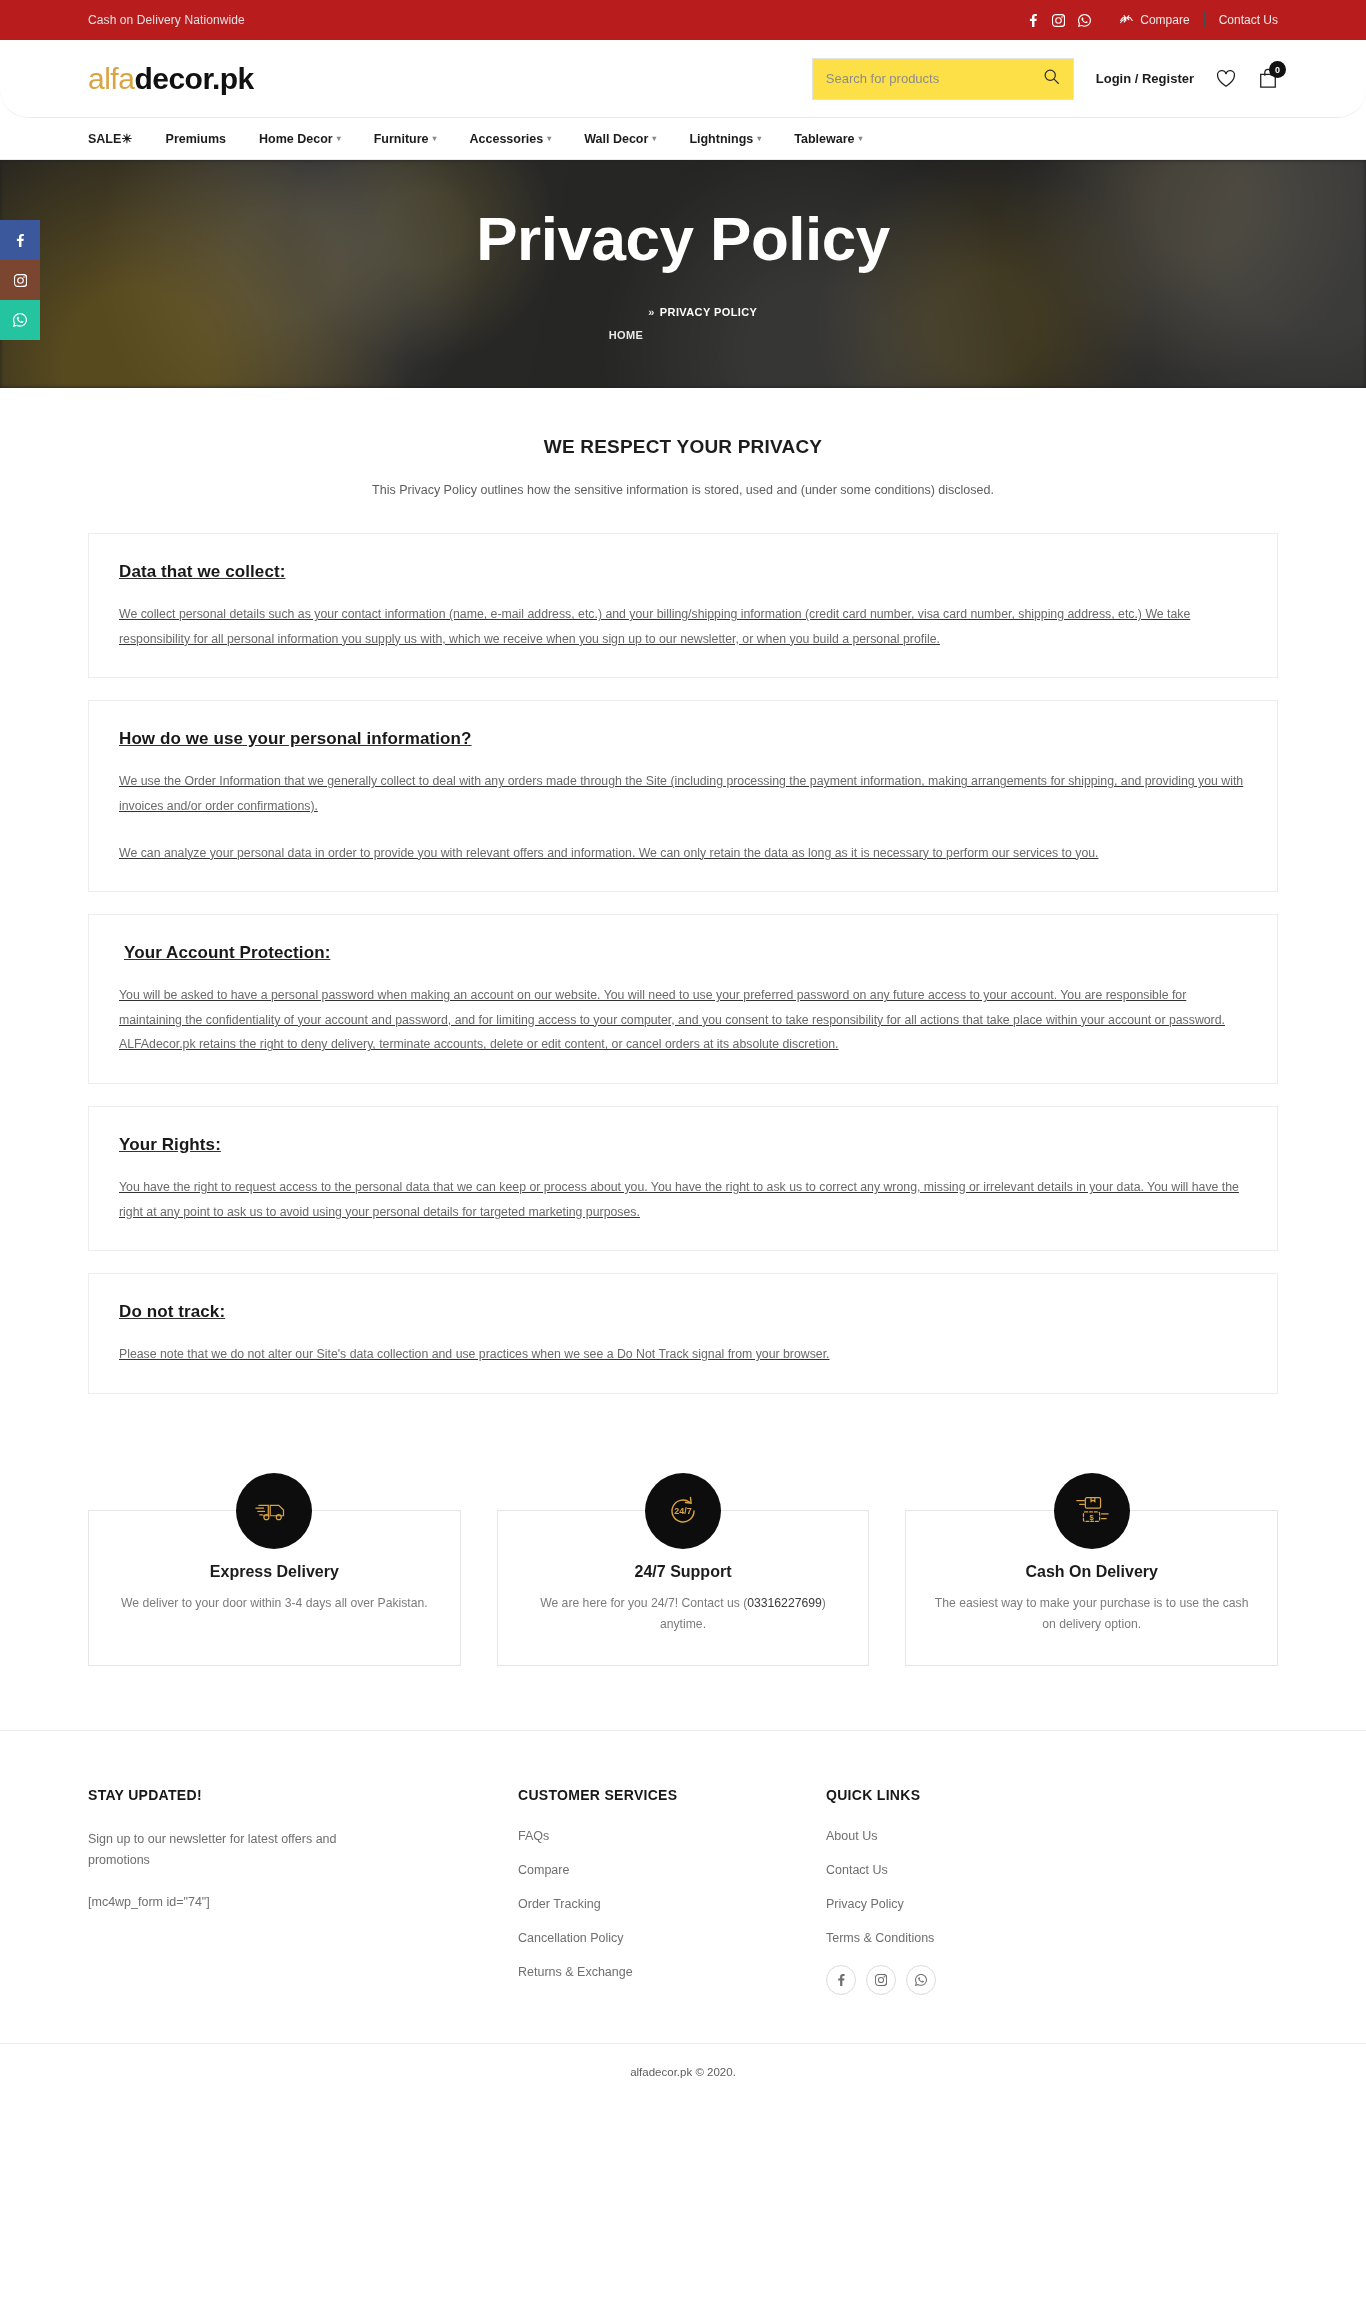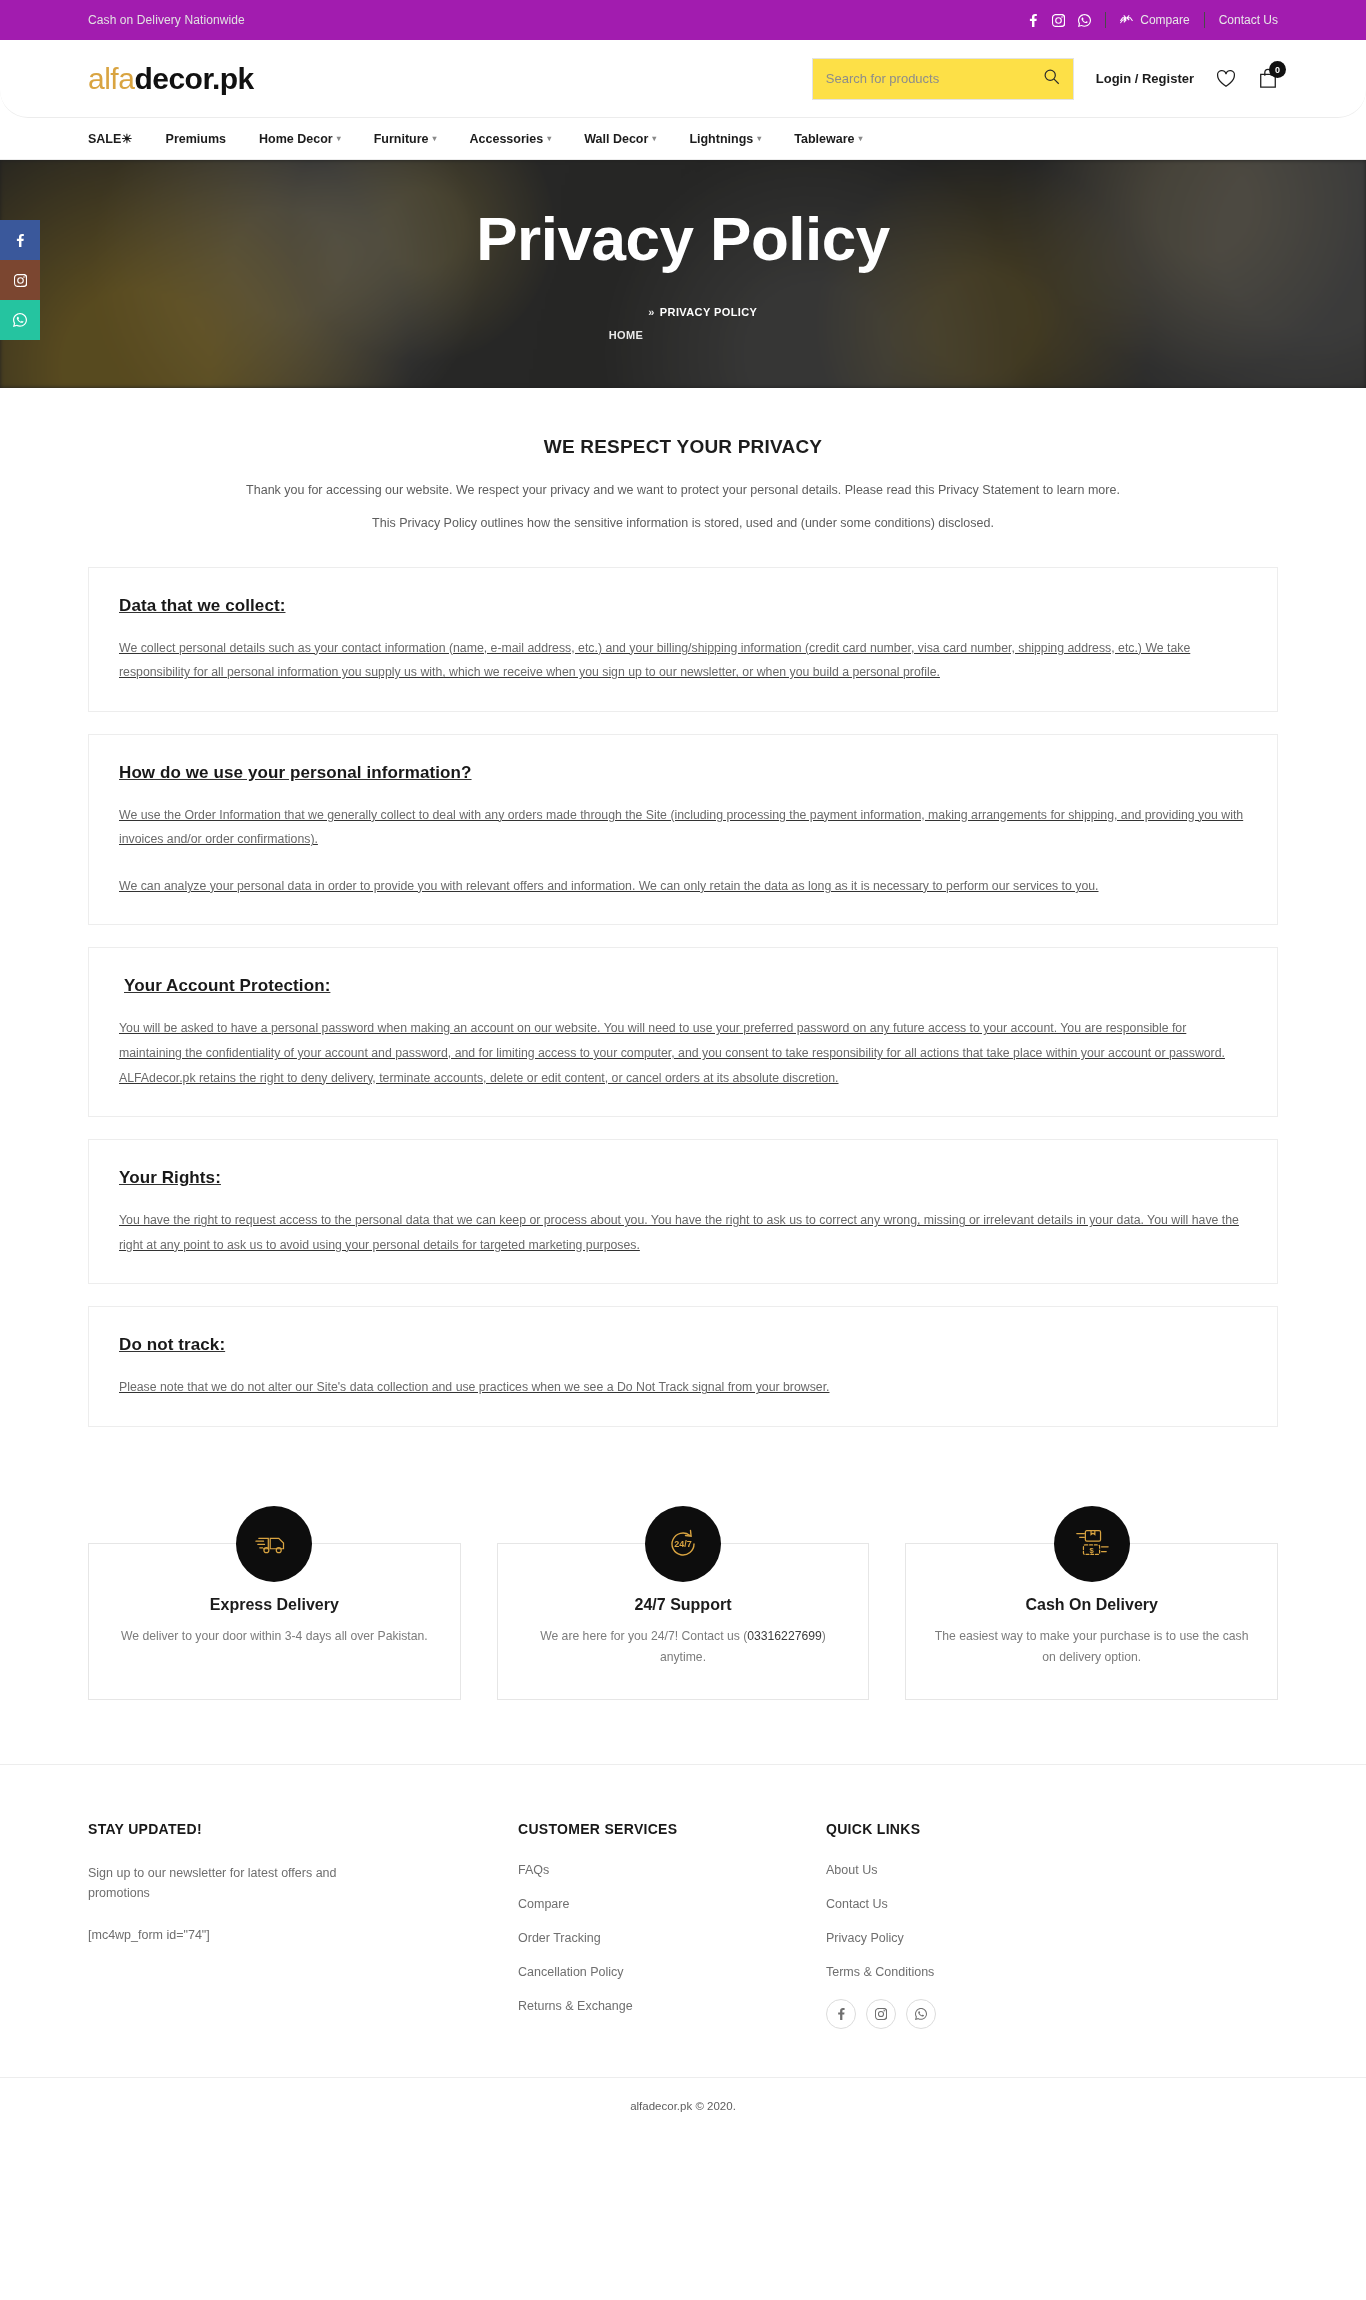--- a/index.html
+++ b/index.html
@@ -6,21 +6,21 @@
   html, body {
     width: 1366px;
     background: #fff;
     font-family: "Liberation Sans", sans-serif;
     color: #333;
   }
   body { position: relative; overflow-x: hidden; }
 
   
   .topbar {
-    background: #a21caf;
+    background: #b91c1c;
     height: 40px;
     display: flex;
     align-items: center;
     padding: 0 88px;
     color: #e2e2e2;
     font-size: 12px;
   }
   .topbar-left { flex: 1; letter-spacing: .1px; }
   .topbar-right { display: flex; align-items: center; gap: 14px; }
   .topbar-right .soc { display: flex; align-items: center; gap: 13px; }
@@ -439,21 +439,20 @@
   </div>
   <div class="rail-item rail-wa">
     <svg width="14" height="14" viewBox="0 0 16 16">
         <path d="M8 0C3.6 0 0 3.6 0 8c0 1.4.4 2.7 1 3.9L0 16l4.2-1.1c1.1.6 2.4.9 3.8.9 4.4 0 8-3.6 8-8s-3.6-7.8-8-7.8zm0 14.4c-1.2 0-2.4-.3-3.4-.9l-.2-.1-2.5.7.7-2.4-.2-.3c-.7-1.1-1-2.2-1-3.4 0-3.6 3-6.6 6.6-6.6S14.6 4.4 14.6 8 11.6 14.4 8 14.4zm3.6-4.8c-.2-.1-1.2-.6-1.3-.6-.2-.1-.3-.1-.4.1l-.6.7c-.1.1-.2.1-.4 0-.2-.1-.8-.3-1.6-1-.6-.5-1-1.2-1.1-1.4-.1-.2 0-.3.1-.4l.3-.3.2-.3v-.3c0-.1-.4-1.1-.6-1.5-.2-.4-.3-.3-.4-.3h-.4c-.1 0-.3.1-.5.3-.2.2-.6.6-.6 1.5s.7 1.8.7 1.9c.1.1 1.3 2 3.2 2.8.4.2.8.3 1.1.4.5.1.9.1 1.2.1.4 0 1.2-.5 1.3-1 .2-.5.2-.9.1-1-.1-.1-.2-.1-.3-.2z"></path>
       </svg>
   </div>
 </div>
 
 <div class="main">
   <div class="respect-title">WE RESPECT YOUR PRIVACY</div>
-  <p class="intro-p">Thank you for accessing our website. We respect your privacy and we want to protect your personal details. Please read this Privacy Statement to learn more.</p>
   <p class="intro-p">This Privacy Policy outlines how the sensitive information is stored, used and (under some conditions) disclosed.</p>
 
   <div class="cards">
 
     <div class="card">
       <div class="card-title">Data that we collect:</div>
       <p>We collect personal details such as your contact information (name, e-mail address, etc.) and your billing/shipping information (credit card number, visa card number, shipping address, etc.) We take responsibility for all personal information you supply us with, which we receive when you sign up to our newsletter, or when you build a personal profile.</p>
     </div>
 
     <div class="card">

